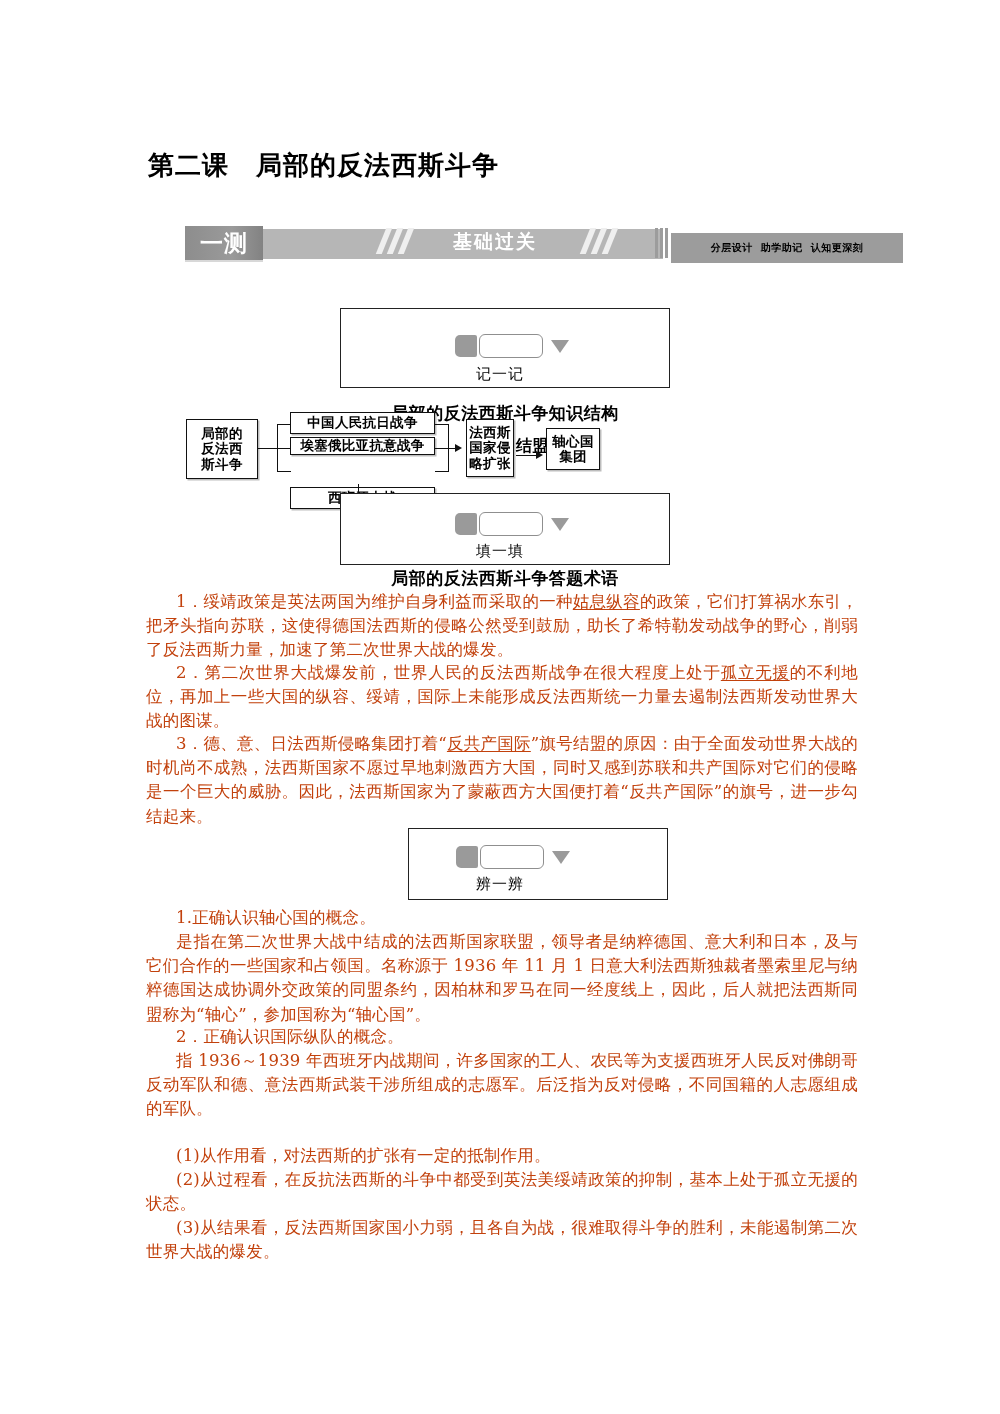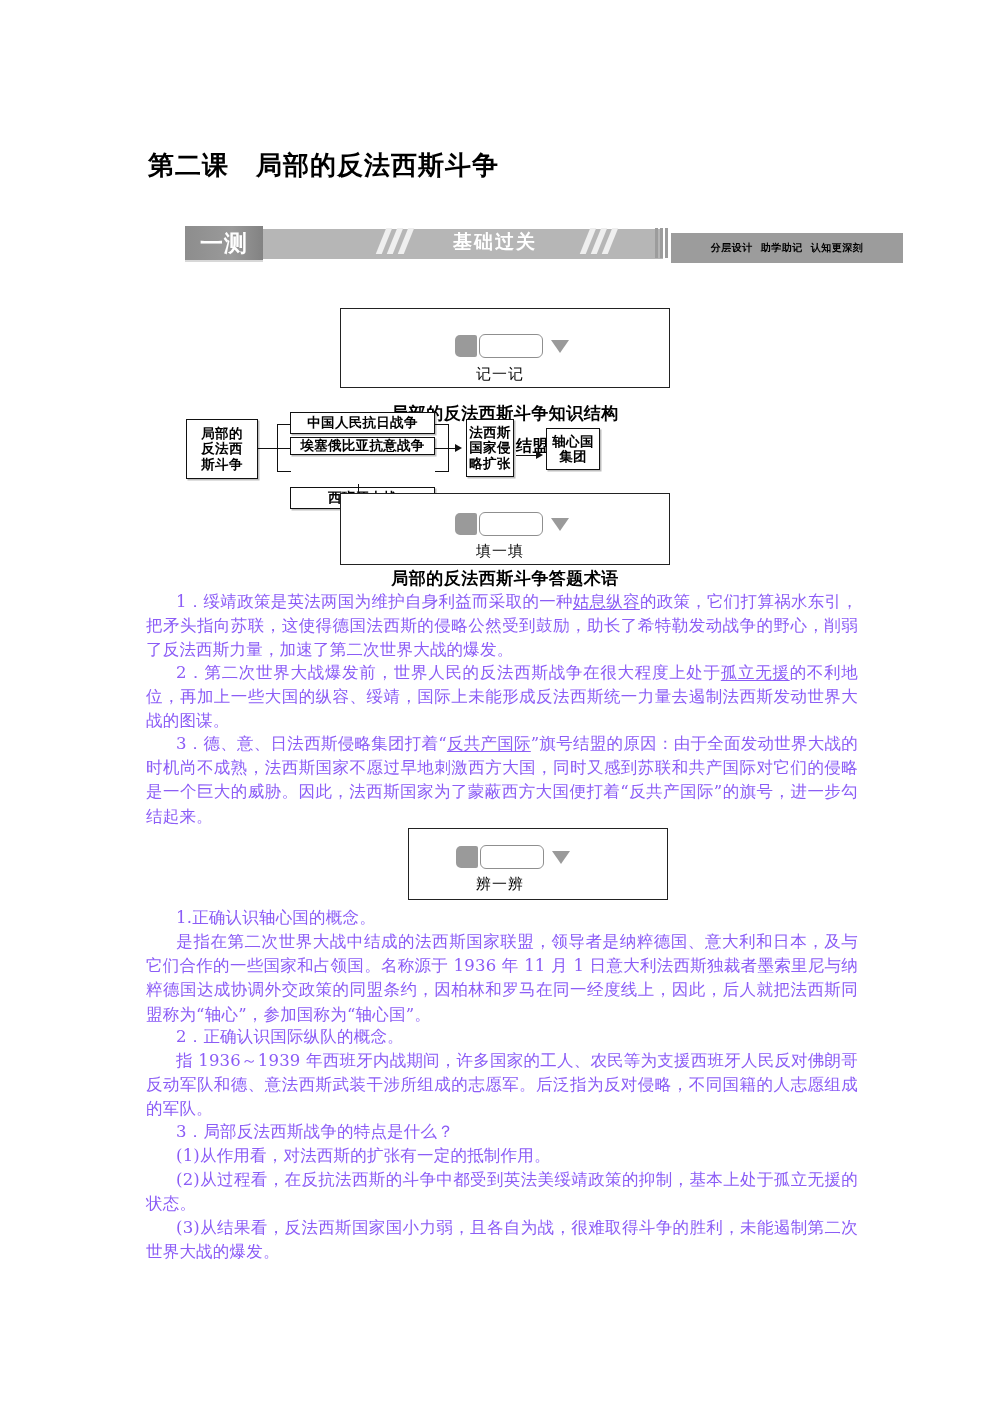--- a/index.html
+++ b/index.html
@@ -205,21 +205,21 @@
 
   
   .para {
     position: absolute;
     font-family: "DejaVu Serif", "Liberation Serif", serif;
     font-size: 16.5px;
     line-height: 24.2px;
     text-align: justify;
     text-justify: inter-ideograph;
     letter-spacing: 0.2px;
-    color: #8b5cf6;
+    color: #c2410c;
   }
   .para .ind { display: inline-block; width: 30px; }
   .u { text-decoration: underline; text-underline-offset: 2px; }
 </style>
 </head>
 <body>
 
 <div class="page">
 
   <div class="chapter-title">第二课　局部的反法西斯斗争</div>
@@ -340,23 +340,20 @@
     <span class="ind"></span><span>是指在第二次世界大战中结成的法西斯国家联盟，领导者是纳粹德国、意大利和日本，及与它们合作的一些国家和占领国。名称源于 1936 年 11 月 1 日意大利法西斯独裁者墨索里尼与纳粹德国达成协调外交政策的同盟条约，因柏林和罗马在同一经度线上，因此，后人就把法西斯同盟称为“轴心”，参加国称为“轴心国”。</span>
   </div>
 
   <div class="para" style="left:146px; top:1025px; width:712px;">
     <span class="ind"></span><span>2．正确认识国际纵队的概念。</span>
   </div>
   <div class="para" style="left:146px; top:1049px; width:712px;">
     <span class="ind"></span><span>指 1936～1939 年西班牙内战期间，许多国家的工人、农民等为支援西班牙人民反对佛朗哥反动军队和德、意法西斯武装干涉所组成的志愿军。后泛指为反对侵略，不同国籍的人志愿组成的军队。</span>
   </div>
 
-  <div class="para" style="left:146px; top:1120px; width:712px;">
-    <span class="ind"></span><span>3．局部反法西斯战争的特点是什么？</span>
-  </div>
   <div class="para" style="left:146px; top:1144px; width:712px;">
     <span class="ind"></span><span>(1)从作用看，对法西斯的扩张有一定的抵制作用。</span>
   </div>
   <div class="para" style="left:146px; top:1168px; width:712px;">
     <span class="ind"></span><span>(2)从过程看，在反抗法西斯的斗争中都受到英法美绥靖政策的抑制，基本上处于孤立无援的状态。</span>
   </div>
   <div class="para" style="left:146px; top:1216px; width:712px;">
     <span class="ind"></span><span>(3)从结果看，反法西斯国家国小力弱，且各自为战，很难取得斗争的胜利，未能遏制第二次世界大战的爆发。</span>
   </div>
 

